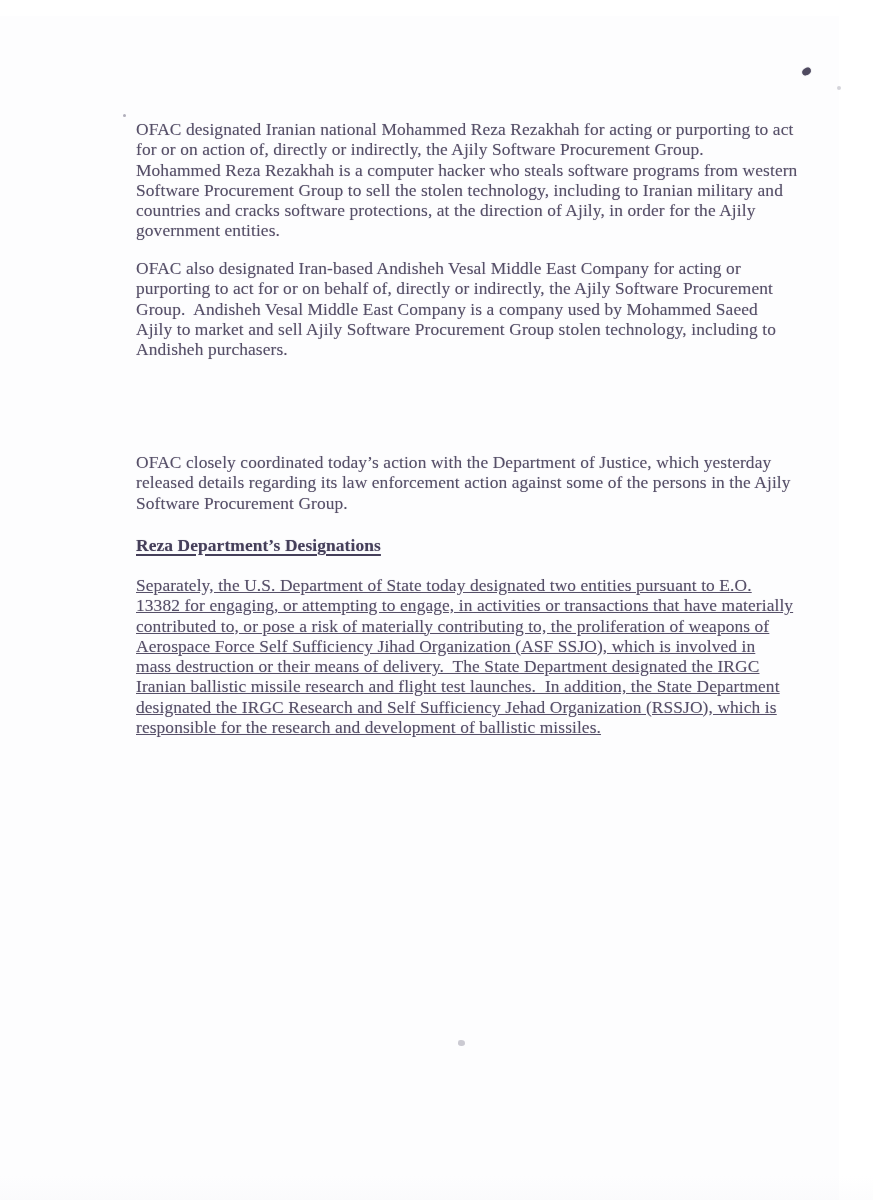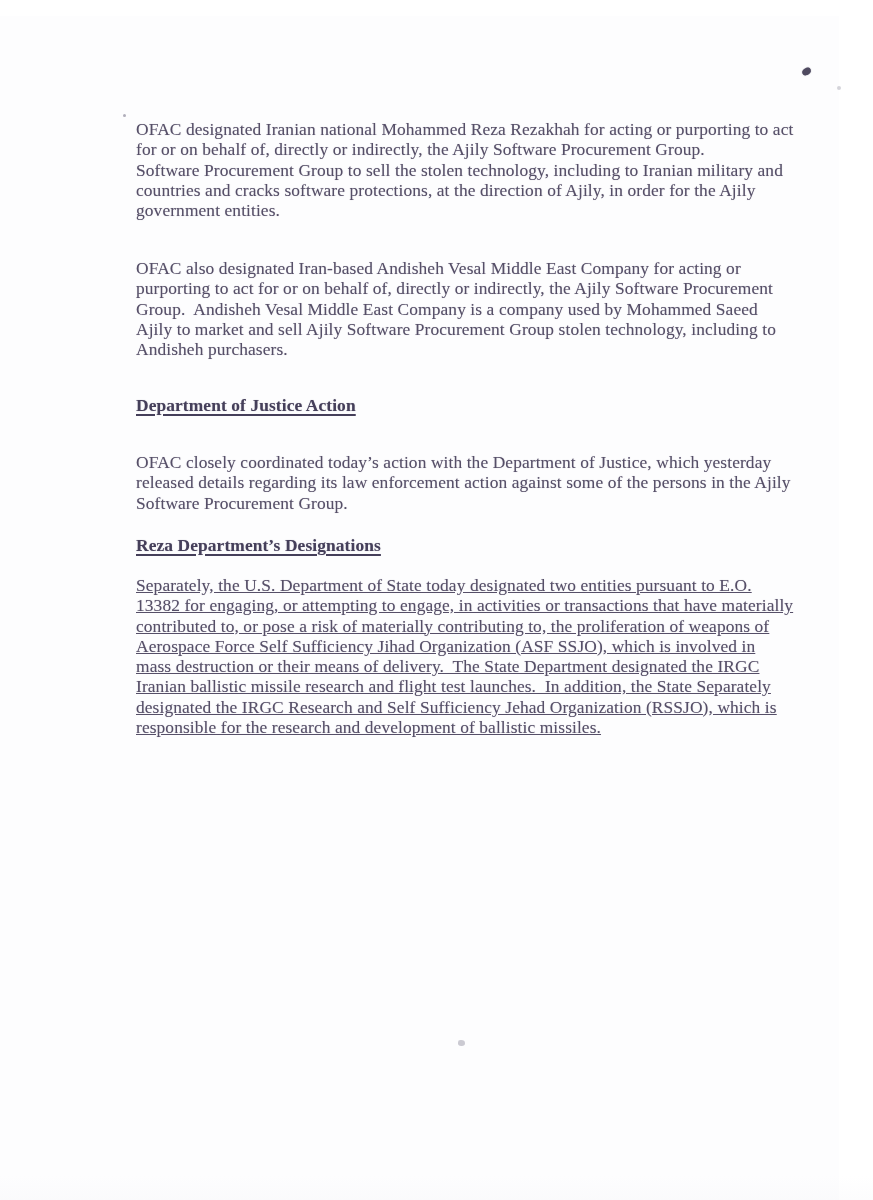--- a/index.html
+++ b/index.html
@@ -85,48 +85,48 @@
 
   <span class="artifact speck-pre-title"></span>
   <span class="artifact speck-top-right"></span>
   <span class="artifact speck-top-right-faint"></span>
   <span class="artifact speck-mid-bottom"></span>
   <span class="artifact bottom-haze"></span>
   <span class="artifact bottom-scan-line"></span>
 
   <div class="doc-block para-1">
       <div class="line">OFAC designated Iranian national Mohammed Reza Rezakhah for acting or purporting to act</div>
-      <div class="line">for or on behalf of, directly or indirectly, the Ajily Software Procurement Group.</div>
+      <div class="line">for or on action of, directly or indirectly, the Ajily Software Procurement Group.</div>
+      <div class="line">Mohammed Reza Rezakhah is a computer hacker who steals software programs from western</div>
       <div class="line">Software Procurement Group to sell the stolen technology, including to Iranian military and</div>
       <div class="line">countries and cracks software protections, at the direction of Ajily, in order for the Ajily</div>
       <div class="line">government entities.</div>
     </div>
 
   <div class="doc-block para-2">
       <div class="line">OFAC also designated Iran-based Andisheh Vesal Middle East Company for acting or</div>
       <div class="line">purporting to act for or on behalf of, directly or indirectly, the Ajily Software Procurement</div>
       <div class="line">Group.  Andisheh Vesal Middle East Company is a company used by Mohammed Saeed</div>
       <div class="line">Ajily to market and sell Ajily Software Procurement Group stolen technology, including to</div>
       <div class="line">Andisheh purchasers.</div>
     </div>
 
-  <h2 class="doc-heading heading-1">Department of Justice Action</h2>
 
   <div class="doc-block para-3">
       <div class="line">OFAC closely coordinated today’s action with the Department of Justice, which yesterday</div>
       <div class="line">released details regarding its law enforcement action against some of the persons in the Ajily</div>
       <div class="line">Software Procurement Group.</div>
     </div>
 
   <h2 class="doc-heading heading-2">Reza Department’s Designations</h2>
 
   <div class="doc-block para-4">
       <div class="line">Separately, the U.S. Department of State today designated two entities pursuant to E.O.</div>
       <div class="line">13382 for engaging, or attempting to engage, in activities or transactions that have materially</div>
       <div class="line">contributed to, or pose a risk of materially contributing to, the proliferation of weapons of</div>
       <div class="line">Aerospace Force Self Sufficiency Jihad Organization (ASF SSJO), which is involved in</div>
       <div class="line">mass destruction or their means of delivery.  The State Department designated the IRGC</div>
-      <div class="line">Iranian ballistic missile research and flight test launches.  In addition, the State Separately</div>
+      <div class="line">Iranian ballistic missile research and flight test launches.  In addition, the State Department</div>
       <div class="line">designated the IRGC Research and Self Sufficiency Jehad Organization (RSSJO), which is</div>
       <div class="line">responsible for the research and development of ballistic missiles.</div>
     </div>
 
 </div>
 
 </body></html>

